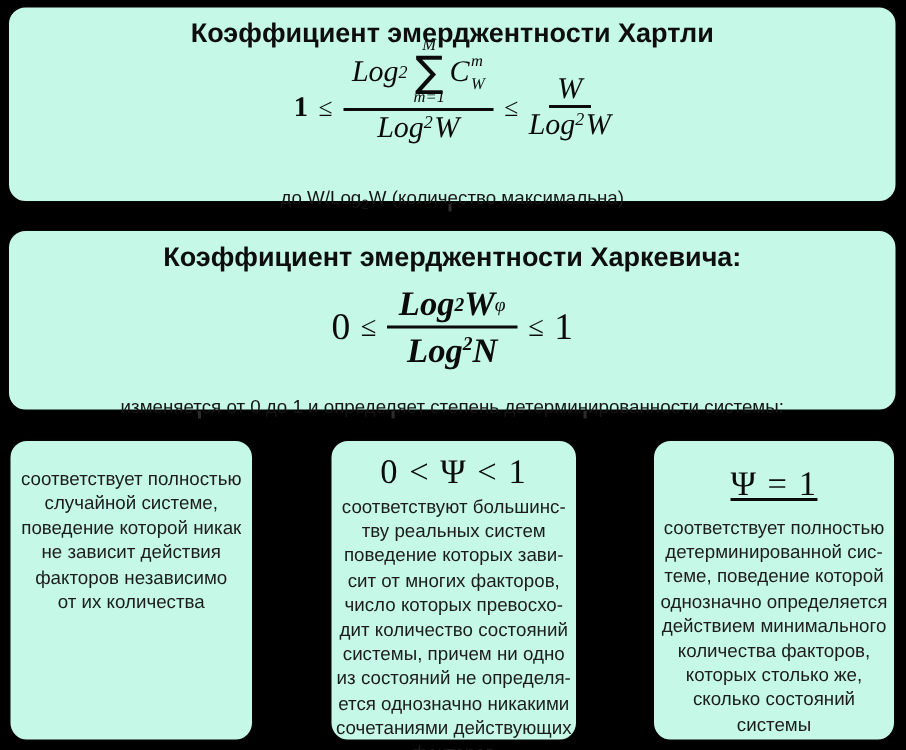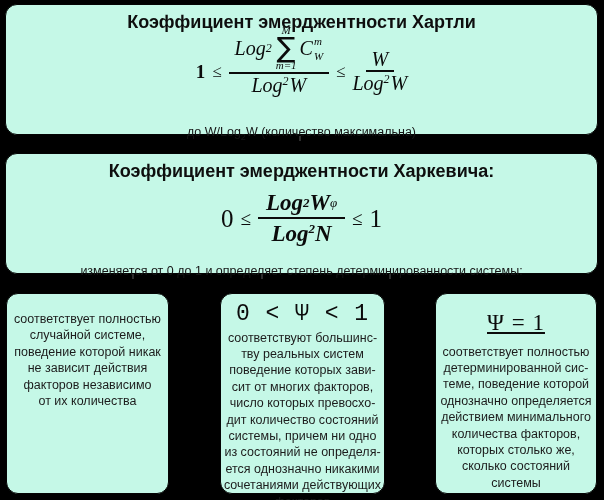--- a/index.html
+++ b/index.html
@@ -92,21 +92,21 @@
   
   .case-formula {
     font-family: "Liberation Serif", "DejaVu Serif", serif;
     font-size: 23px;
     text-align: center;
     letter-spacing: 1px;
     color: #0b0b0b;
     line-height: 1.2;
   }
   #case-0 .case-formula { margin-top: 26px; }
-  #case-1 .case-formula { margin-top: 7px; font-family: Liberation Mono, monospace; }
+  #case-1 .case-formula { margin-top: 7px; }
   #case-2 .case-formula { margin-top: 15px; text-decoration: underline; }
   .case-text {
     text-align: center;
     font-size: 12.5px;
     line-height: 16.4px;
     white-space: pre-line;
     color: #1c1c1c;
     padding: 0 2px;
   }
   #case-0 .case-text { margin-top: 17px; }

